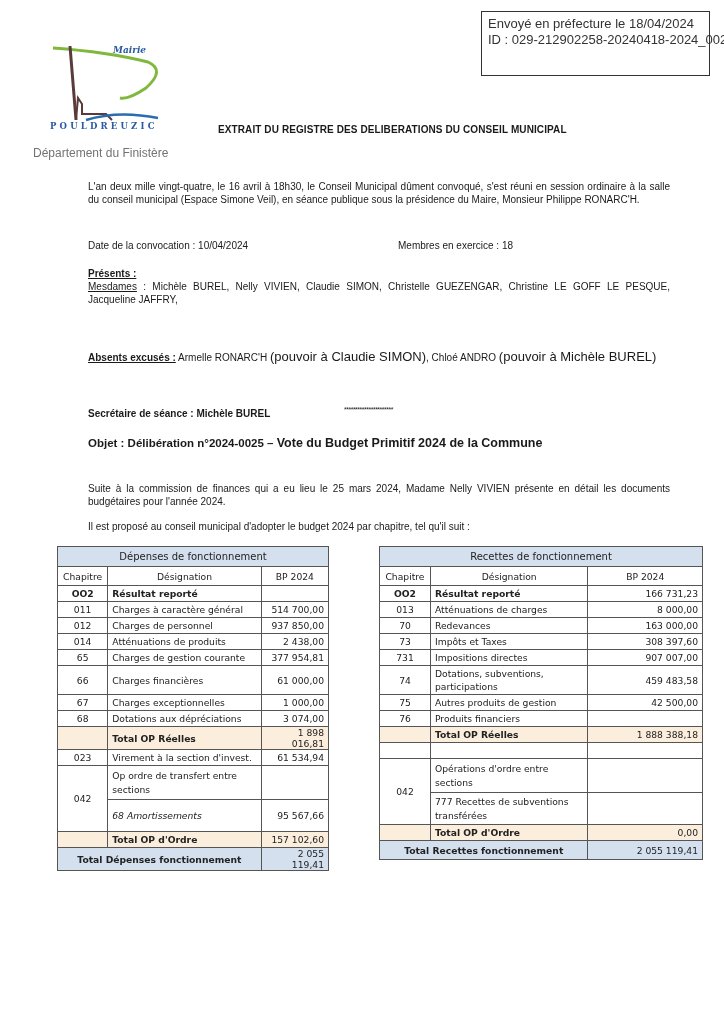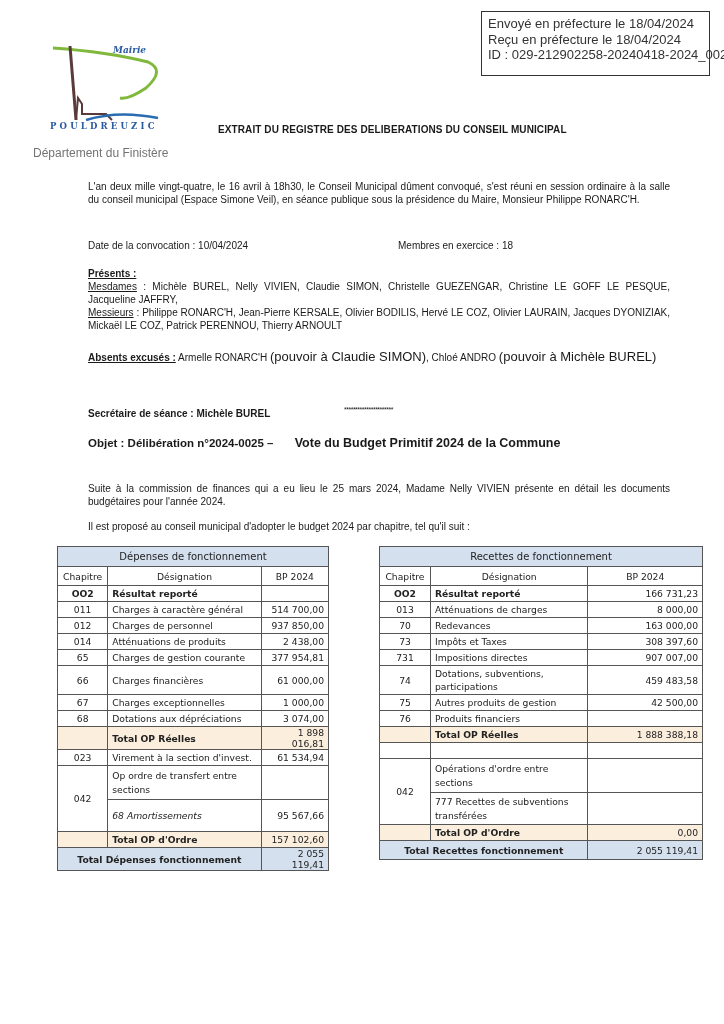--- a/index.html
+++ b/index.html
@@ -32,21 +32,21 @@
   .p-conv { top: 239px; }
   .p-conv .right { position: absolute; left: 310px; top: 0; }
   .p-presents { top: 267px; }
   .u { text-decoration: underline; }
   .b { font-weight: bold; }
   .small { font-size: 13px; }
   .p-absents { top: 350px; }
   .p-secr { top: 377px; margin-top: 30px; }
   .stars { position: absolute; left: 344px; top: 406px; font-size: 7px; letter-spacing: -0.5px; }
   .objet { position: absolute; left: 88px; top: 436px; font-size: 11.5px; font-weight: bold; }
-  .objet .big { font-size: 12.5px; margin-left: 18px; }
+  .objet .big { font-size: 12.5px; }
   .p-suite { top: 482px; }
   .p-propose { top: 520px; }
 
   table.budget {
     position: absolute; border-collapse: collapse; font-size: 9.8px; color: #222;
     font-family: "DejaVu Sans", sans-serif; font-size: 9.2px;
   }
   table.budget td { border: 1px solid #555; padding: 0 4px; height: 16px; vertical-align: middle; }
   table.budget .hdr { background: #d5e0ef; text-align: center; height: 20px; font-size: 10px; }
   table.budget .colhdr td { text-align: center; height: 19px; }
@@ -59,21 +59,20 @@
   .t-left { left: 57px; top: 546px; width: 272px; }
   .t-right { left: 379px; top: 546px; width: 324px; }
   .tall { height: 29px !important; }
   .it { font-style: italic; }
 </style>
 </head>
 <body>
 
 <div class="stamp">
   <div>Envoyé en préfecture le 18/04/2024</div>
-  <div>Reçu en préfecture le 18/04/2024</div>
   <div>ID : 029-212902258-20240418-2024_0025-DE</div>
 </div>
 
 <svg class="logo" viewBox="0 0 120 90">
   <path d="M5 8 Q 60 12 100 22 Q 118 30 98 48 Q 80 60 72 58" stroke="#7fb83a" stroke-width="3" fill="none"></path>
   <path d="M22 6 L 28 80" stroke="#5a3a3a" stroke-width="3" fill="none"></path>
   <path d="M28 80 L 30 58 L 34 64 L 34 74 L 58 74 L 64 80" stroke="#5a3a3a" stroke-width="2" fill="none"></path>
   <path d="M38 80 Q 70 70 110 78" stroke="#2a6cb0" stroke-width="2.5" fill="none"></path>
 </svg>
 <div class="logo-mairie">Mairie</div>
@@ -84,21 +83,20 @@
 
 <div class="para p-intro">L'an deux mille vingt-quatre, le 16 avril à 18h30, le Conseil Municipal dûment convoqué, s'est réuni en session ordinaire à la salle du conseil municipal (Espace Simone Veil), en séance publique sous la présidence du Maire, Monsieur Philippe RONARC'H.</div>
 <div class="para p-conv">
   <span>Date de la convocation : 10/04/2024</span>
   <span class="right">Membres en exercice : 18</span>
 </div>
 
 <div class="para p-presents">
   <div class="b u">Présents :</div>
   <div><span class="u">Mesdames</span><span> : Michèle BUREL, Nelly VIVIEN, Claudie SIMON, Christelle GUEZENGAR, Christine LE GOFF LE PESQUE, Jacqueline JAFFRY,</span></div>
-  <div><span class="u">Messieurs</span><span> : Philippe RONARC'H, Jean-Pierre KERSALE, Olivier BODILIS, Hervé LE COZ, Olivier LAURAIN, Jacques DYONIZIAK, Mickaël LE COZ, Patrick PERENNOU, Thierry ARNOULT</span></div>
 </div>
 
 <div class="para p-absents">
   <span class="b u">Absents excusés :</span><span> Armelle RONARC'H </span><span class="small">(pouvoir à Claudie SIMON)</span><span>, Chloé ANDRO </span><span class="small">(pouvoir à Michèle BUREL)</span>
 </div>
 
 <div class="para p-secr b">Secrétaire de séance : Michèle BUREL</div>
 
 <div class="stars">**********************</div>
 

